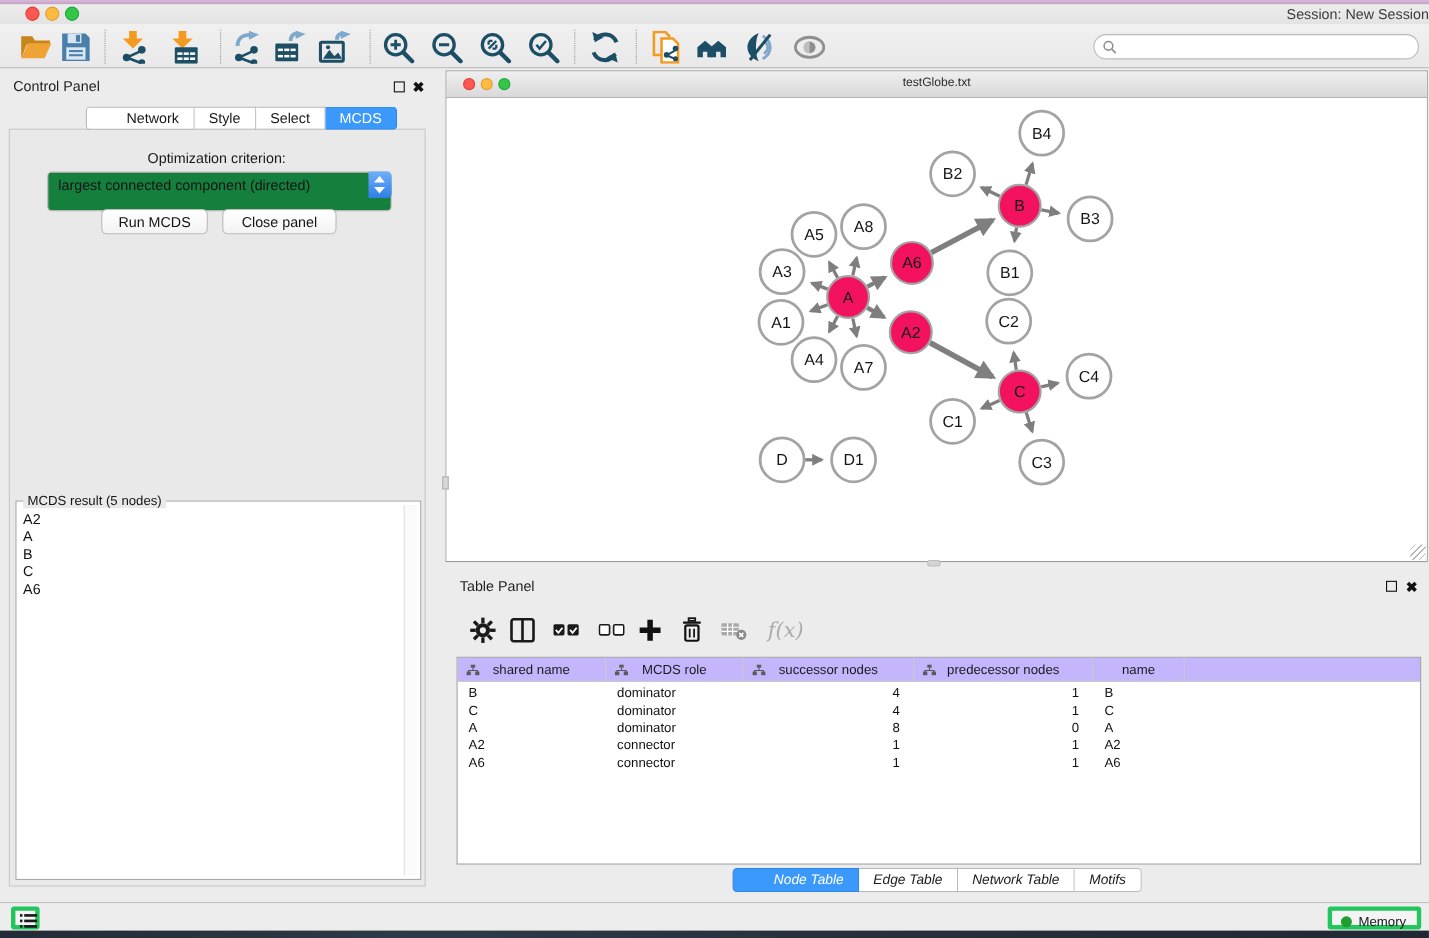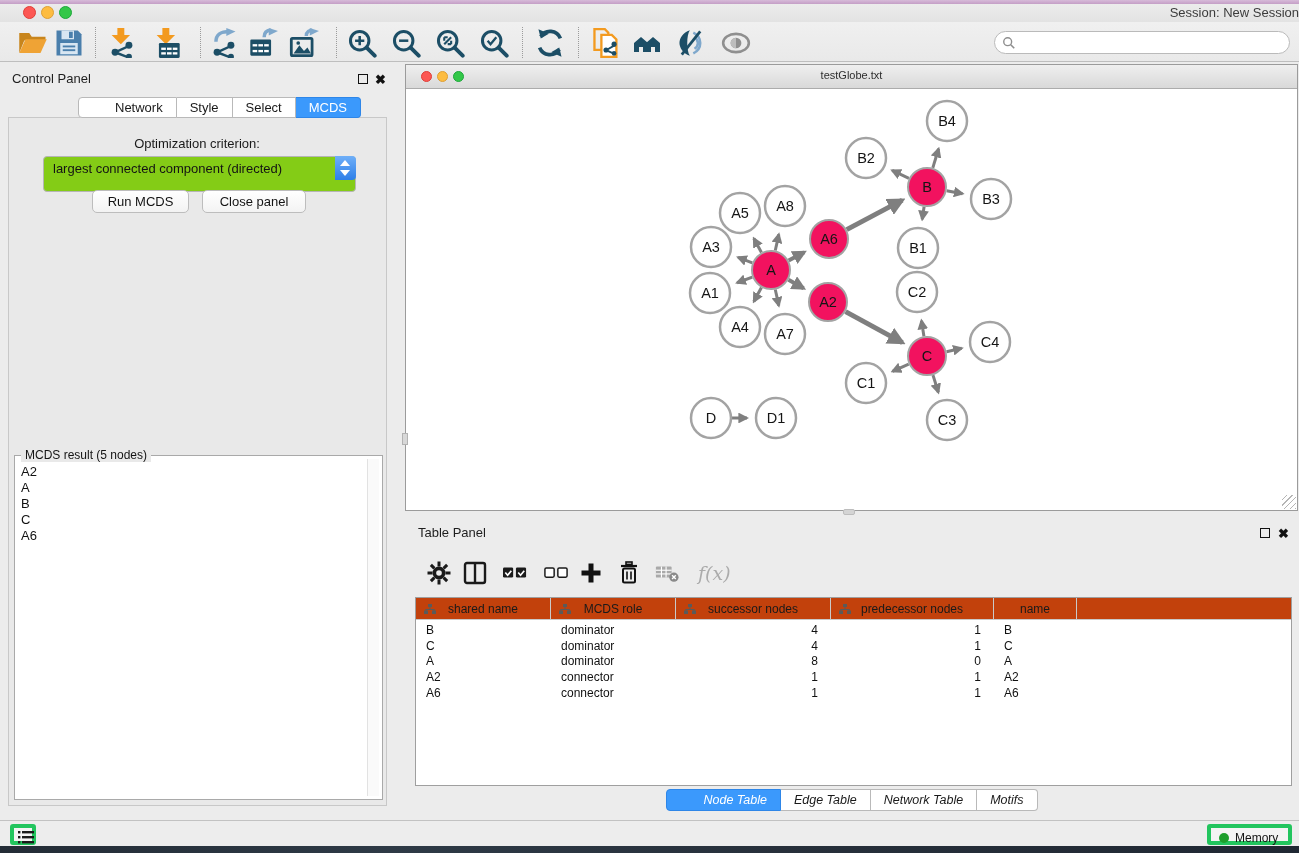--- a/index.html
+++ b/index.html
@@ -43,21 +43,21 @@
     background:#E9E9E9; border:1px solid #C8C8C8; }
   .seg-tabs { position:absolute; display:flex; }
   .seg-tab { height:21px; line-height:20px; font-size:13px; color:#1A1A1A; text-align:center;
     background:#fff; border:1px solid #B9B9B9; border-left:none; padding:0 13px; cursor:pointer; }
   .seg-tab:first-child { border-left:1px solid #B9B9B9; border-radius:4px 0 0 4px;padding-left:36px; }
   .seg-tab:last-child { border-radius:0 4px 4px 0; }
   .seg-tab.active { background:#3B99FC; border-color:#2E86E8; color:#fff; }
   .opt-label { position:absolute; left:0; width:394px; top:74px; text-align:center;
     font-size:13px; color:#1A1A1A; }
   .dropdown { position:absolute; left:43px; top:94px; width:313px; height:36px;
-    background:#84cc16; border:1px solid #B5B5B5; border-radius:4px; cursor:pointer; }
+    background:#15803d; border:1px solid #B5B5B5; border-radius:4px; cursor:pointer; }
   .dropdown .val { position:absolute; left:9px; top:4px; font-size:13px; color:#141414; }
   .dd-stepper { position:absolute; right:-1px; top:-1px; width:21px; height:24px;
     background:linear-gradient(#6FAFF8,#2E7FE8); border-radius:0 4px 4px 0; }
   .dd-stepper .up, .dd-stepper .dn { position:absolute; left:5px; width:0; height:0;
     border-left:5px solid transparent; border-right:5px solid transparent; }
   .dd-stepper .up { top:4px; border-bottom:6px solid #fff; }
   .dd-stepper .dn { bottom:4px; border-top:6px solid #fff; }
   .btn { position:absolute; height:23px; background:linear-gradient(#FFFFFF,#F3F3F3);
     border:1px solid #BDBDBD; border-radius:5px; font-size:13px; color:#141414;
     text-align:center; line-height:21px; cursor:pointer; }
@@ -90,21 +90,21 @@
 
   
   .tpanel { position:absolute; left:405px; top:520px; width:894px; height:295px; }
   .tp-toolbar { position:absolute; left:10px; top:33px; right:7px; height:40px; }
   .tp-icon { position:absolute; top:8px; width:24px; height:24px; cursor:pointer; }
   .tp-icon svg { width:100%; height:100%; }
   .fx-label { position:absolute; left:283px; top:9px; font-family:"DejaVu Serif", serif;
     font-style:italic; font-size:19px; color:#ABABAB; }
   .tbl { position:absolute; left:10px; top:77px; width:877px; height:189px;
     background:#fff; border:1px solid #9F9F9F; overflow:hidden; }
-  .tbl-head { position:absolute; left:0; top:0; right:0; height:22px; background:#c2410c;
+  .tbl-head { position:absolute; left:0; top:0; right:0; height:22px; background:#c4b5fd;
     border-bottom:1px solid #C9C9C9; }
   .th { position:absolute; top:0; height:22px; border-right:1px solid #C9C9C9;
     font-size:12px; color:#1A1A1A; }
   .th .lbl { position:absolute; left:0; right:0; top:4px; text-align:center; }
   .th svg { position:absolute; left:8px; top:6px; width:12px; height:10px; }
   .tr { position:absolute; left:0; right:0; height:15.7px; }
   .td { position:absolute; top:0; font-size:12px; color:#111; line-height:15.7px;
     white-space:nowrap; overflow:hidden; }
   .tp-tabs-wrap { position:absolute; left:0; right:0; top:269px; display:flex; justify-content:center; }
   .tp-tabs-wrap .seg-tab { height:22px; line-height:21px; font-size:12.5px;font-style:italic; }

